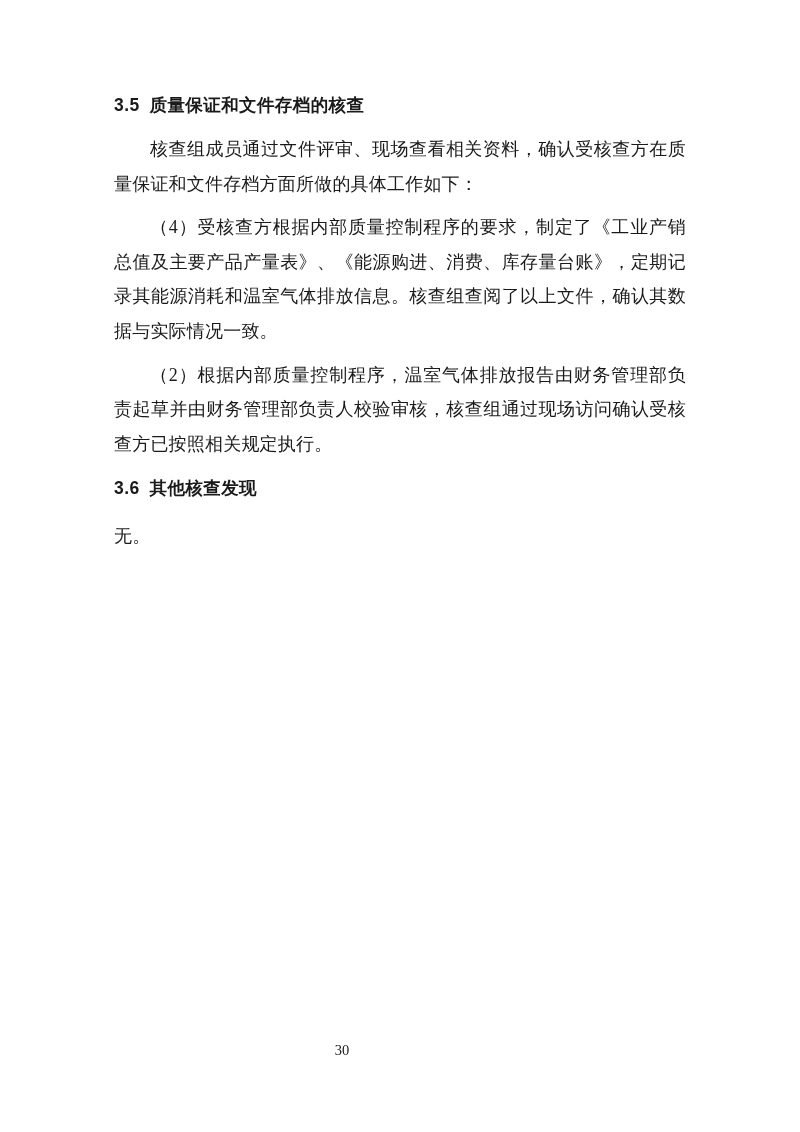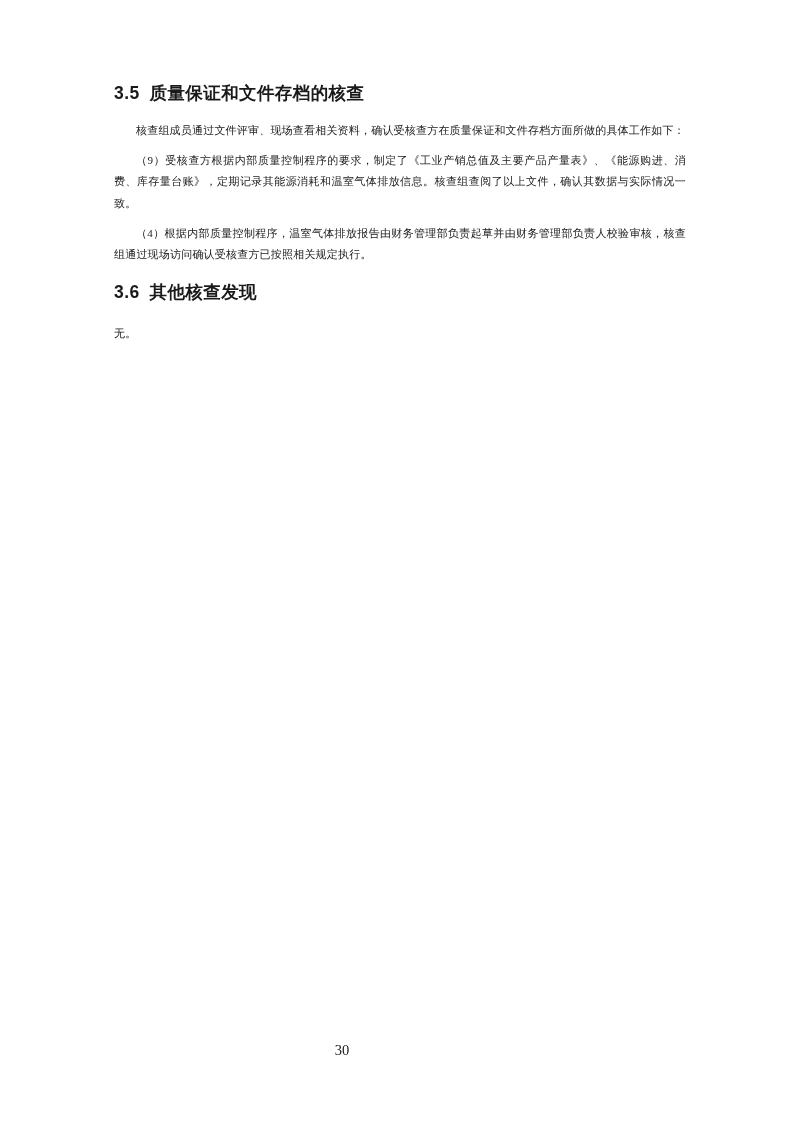--- a/index.html
+++ b/index.html
@@ -15,41 +15,41 @@
     width: 800px;
     height: 1132px;
     background: #ffffff;
     margin: 0 auto;
     overflow: hidden;
     box-sizing: border-box;
   }
   .content {
     position: absolute;
     left: 114px;
-    top: 80px;
+    top: 92px;
     width: 572px;
   }
   .heading {
     font-family: "Liberation Sans", "DejaVu Sans", sans-serif;
     font-weight: bold;
     font-size: 17.5px;
     color: #1a1a1a;
     line-height: 1.5;
     margin: 0 0 14px 0;
     letter-spacing: 0.4px;
   }
   .heading .num {
     margin-right: 10px;
   }
   .heading-6 {
     margin-top: 14px;
     margin-bottom: 18px;
   }
   p.para {
-    font-size: 11px;
+    font-size: 18px;
     color: #1a1a1a;
     line-height: 1.92;
     margin: 0 0 9px 0;
     text-align: justify;
     text-justify: inter-ideograph;
     text-indent: 2em;
     letter-spacing: 0.2px;
   }
   p.para.noindent {
     text-indent: 0;
@@ -69,22 +69,22 @@
 <body>
 
 <div class="page">
   <div class="content">
 
     <h2 class="heading">
       <span class="num">3.5</span><span>质量保证和文件存档的核查</span>
     </h2>
 
     <p class="para">核查组成员通过文件评审、现场查看相关资料，确认受核查方在质量保证和文件存档方面所做的具体工作如下：</p>
-    <p class="para">（9）受核查方根据内部质量控制程序的要求，制定了《工业产销总值及主要产品产量表》、《能源购进、消费、库存量台账》，定期记录其能源消耗和温室气体排放信息。核查组查阅了以上文件，确认其数据与实际情况一致。</p>
-    <p class="para">（4）根据内部质量控制程序，温室气体排放报告由财务管理部负责起草并由财务管理部负责人校验审核，核查组通过现场访问确认受核查方已按照相关规定执行。</p>
+    <p class="para">（4）受核查方根据内部质量控制程序的要求，制定了《工业产销总值及主要产品产量表》、《能源购进、消费、库存量台账》，定期记录其能源消耗和温室气体排放信息。核查组查阅了以上文件，确认其数据与实际情况一致。</p>
+    <p class="para">（2）根据内部质量控制程序，温室气体排放报告由财务管理部负责起草并由财务管理部负责人校验审核，核查组通过现场访问确认受核查方已按照相关规定执行。</p>
 
     <h2 class="heading heading-6">
       <span class="num">3.6</span><span>其他核查发现</span>
     </h2>
 
     <p class="para noindent">无。</p>
 
   </div>
 
   <div class="footer">30</div>

